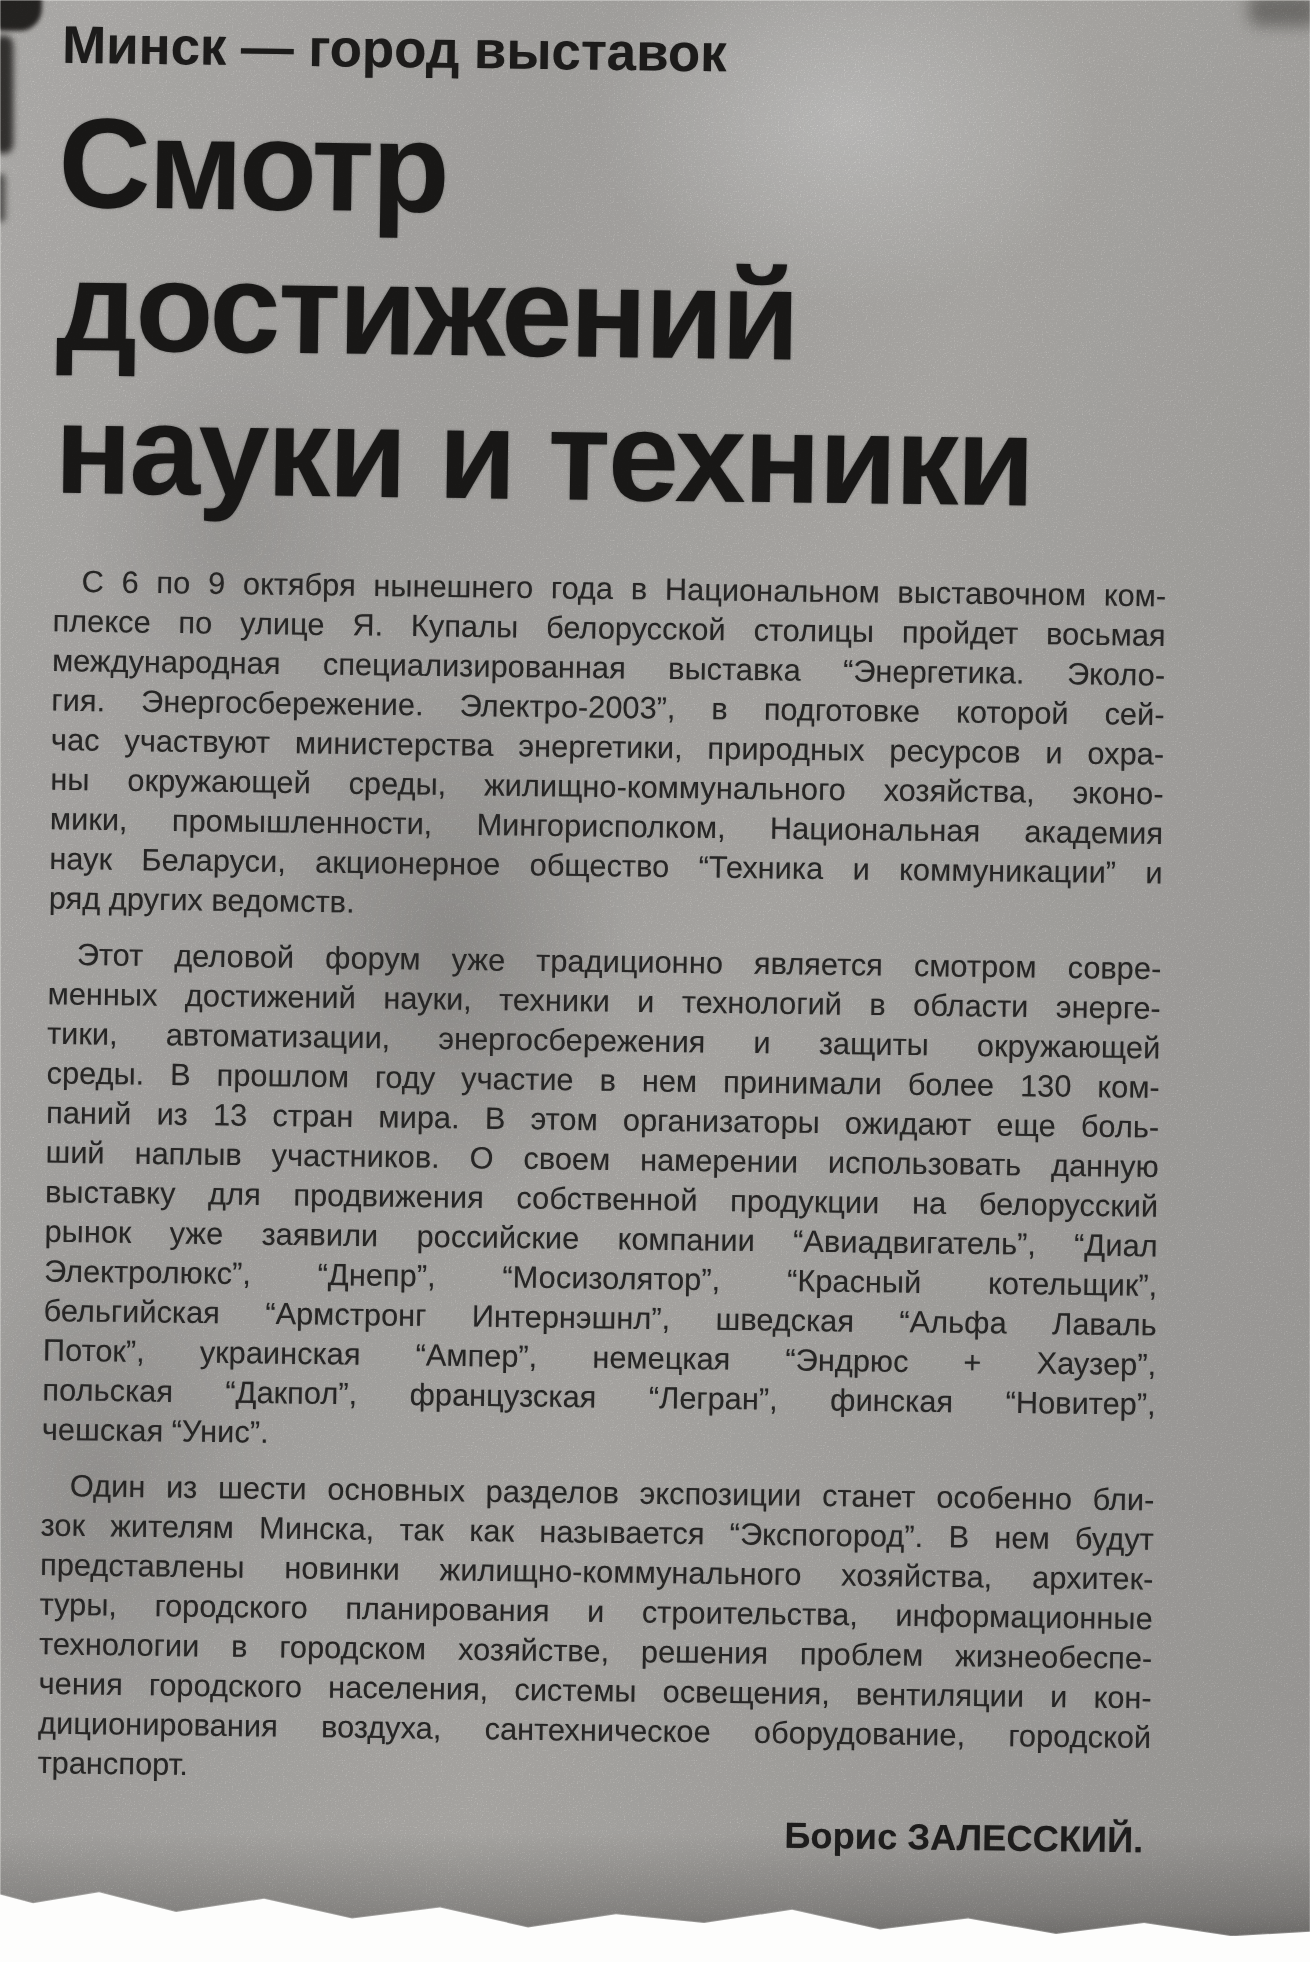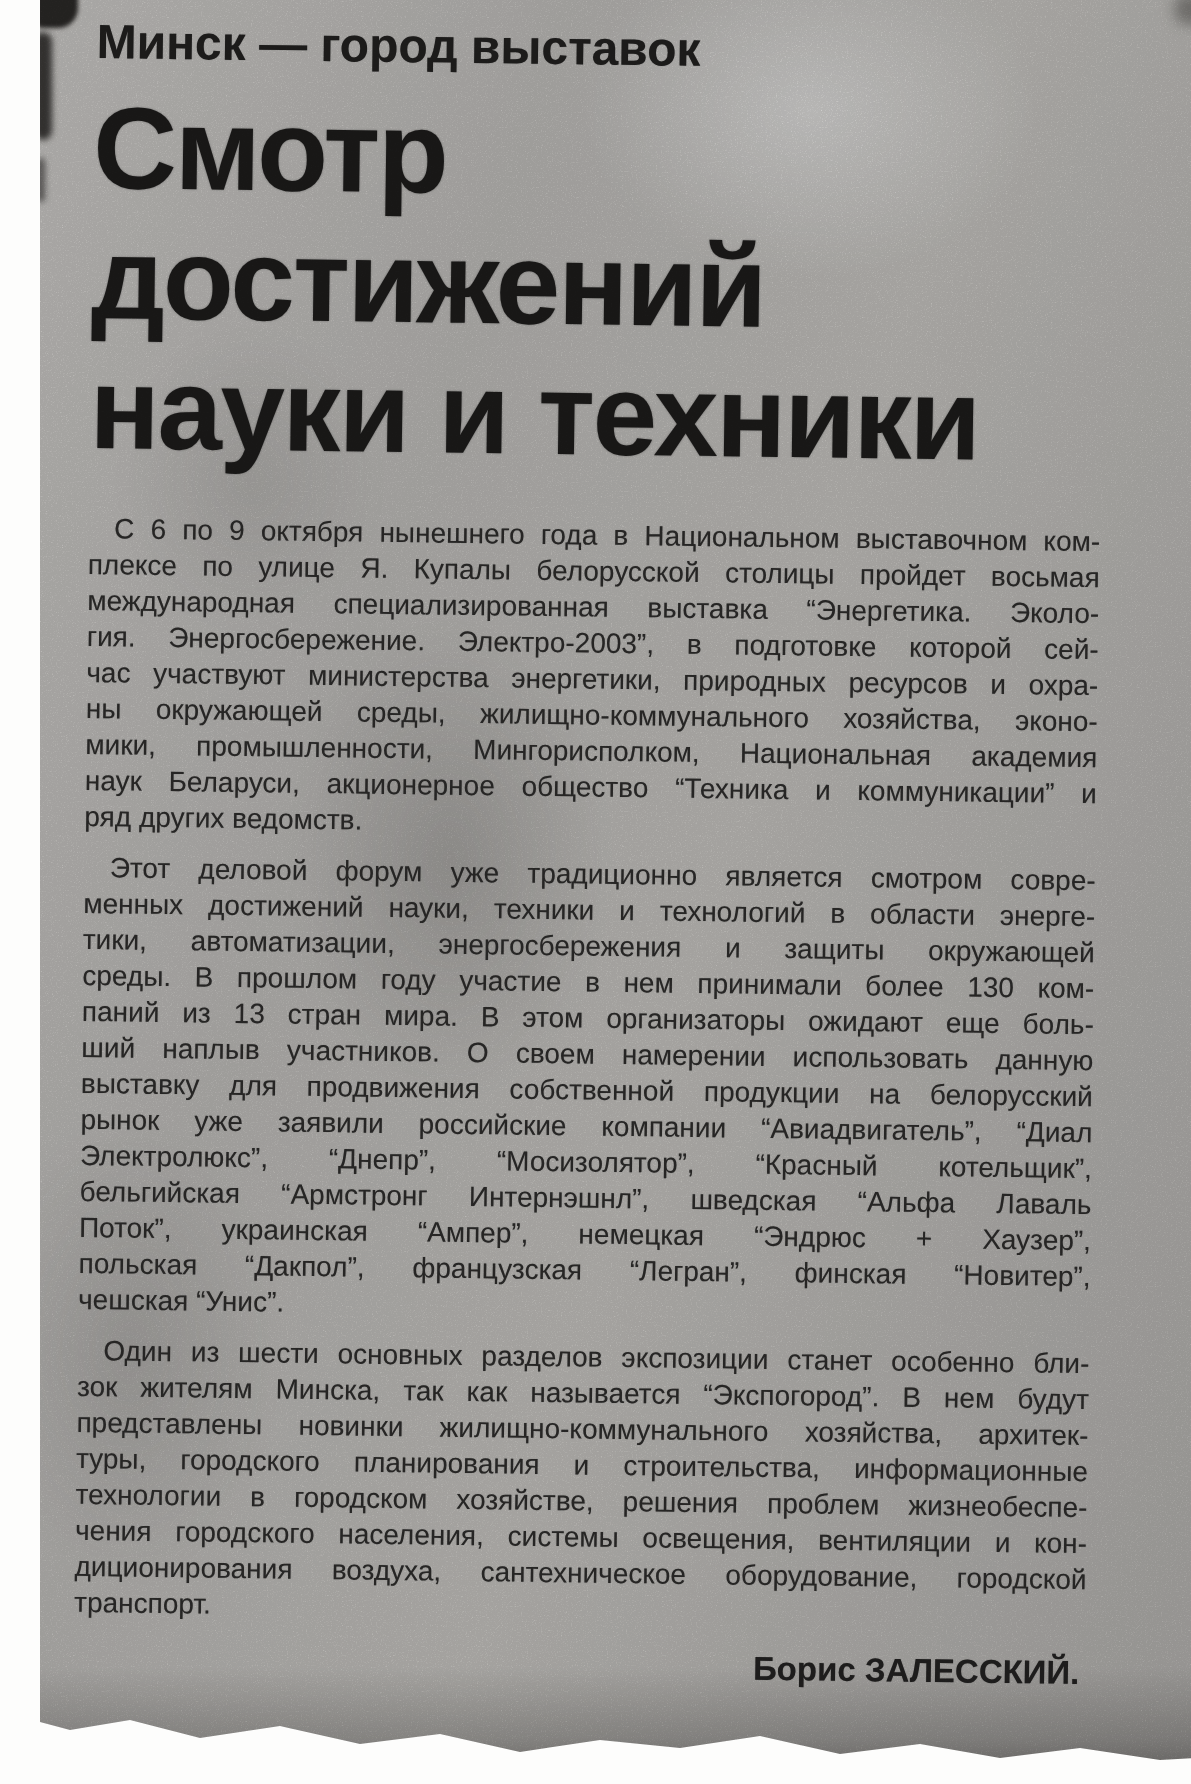--- a/index.html
+++ b/index.html
@@ -6,21 +6,20 @@
     margin: 0; padding: 0;
     background: #fdfdfc;
     width: 1191px; height: 1784px;
     overflow: hidden;
     font-family: "Liberation Sans", sans-serif;
   }
   .scan {
     position: relative;
     width: 1145px; height: 1784px;
     background: #fdfdfc;
-    margin-left: 40px;
   }
   .paper {
     position: absolute;
     left: 0; top: 0;
     width: 1191px; height: 1762px;
     background: linear-gradient(108deg, #d8d6d3 0%, #cbc9c6 30%, #d2d0cc 55%, #c6c4c1 80%, #bebcb9 100%);
     clip-path: polygon(0 0, 1191px 0, 1191px 1756px, 1120px 1760px, 1040px 1748px,
       960px 1758px, 880px 1744px, 800px 1754px, 720px 1736px, 640px 1748px,
       560px 1740px, 480px 1752px, 400px 1734px, 320px 1744px, 240px 1726px,
       160px 1738px, 90px 1720px, 30px 1730px, 0 1722px);

